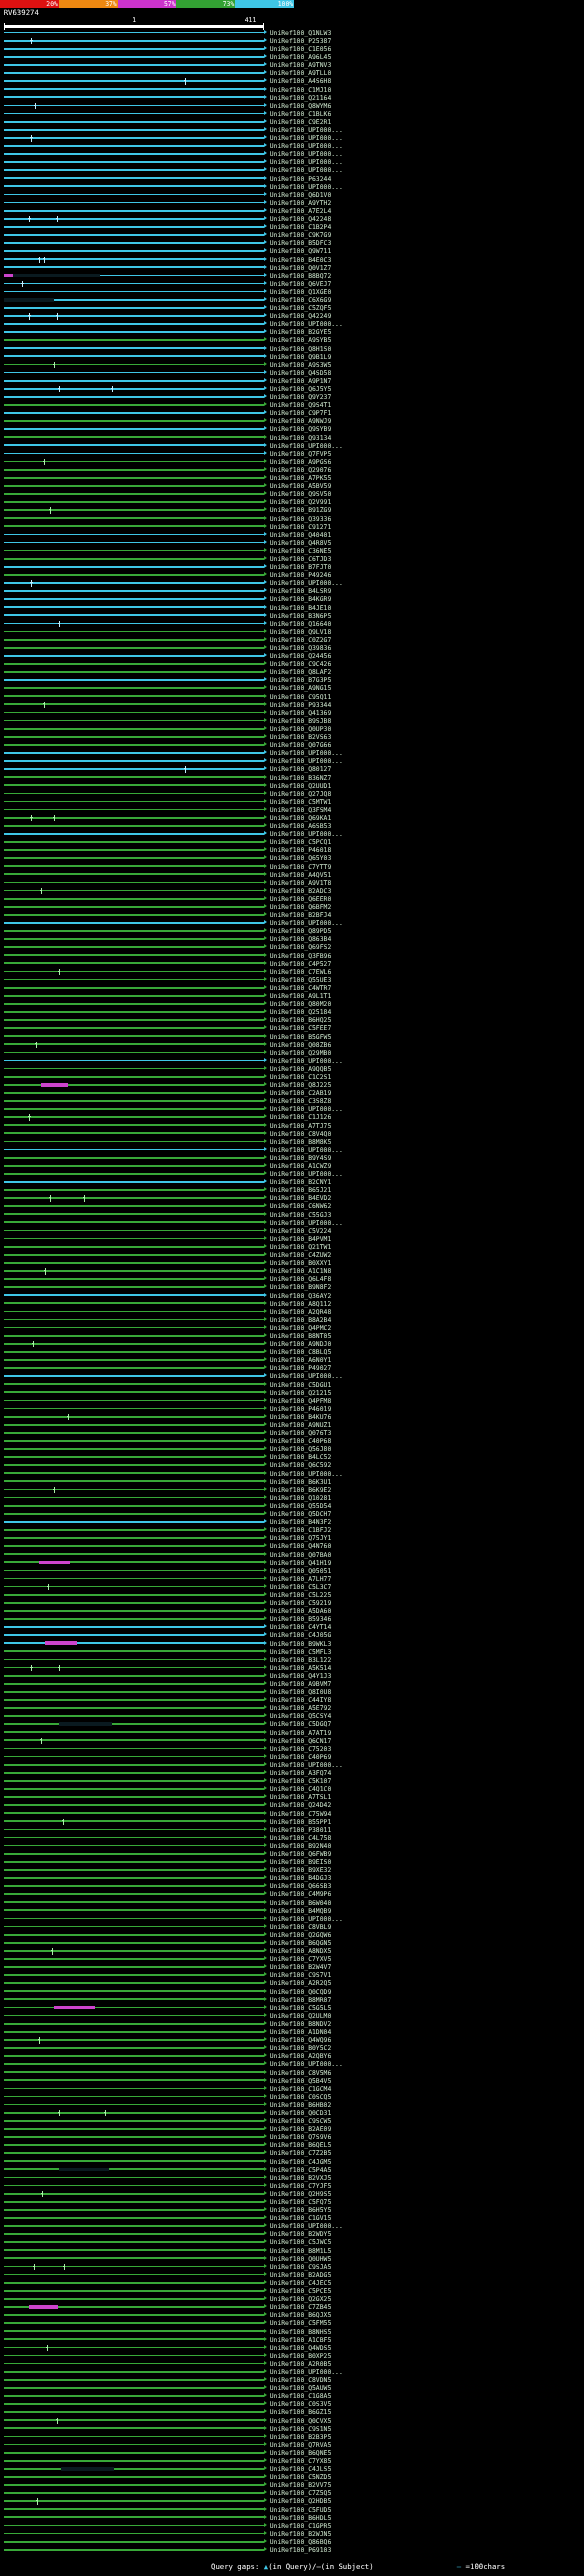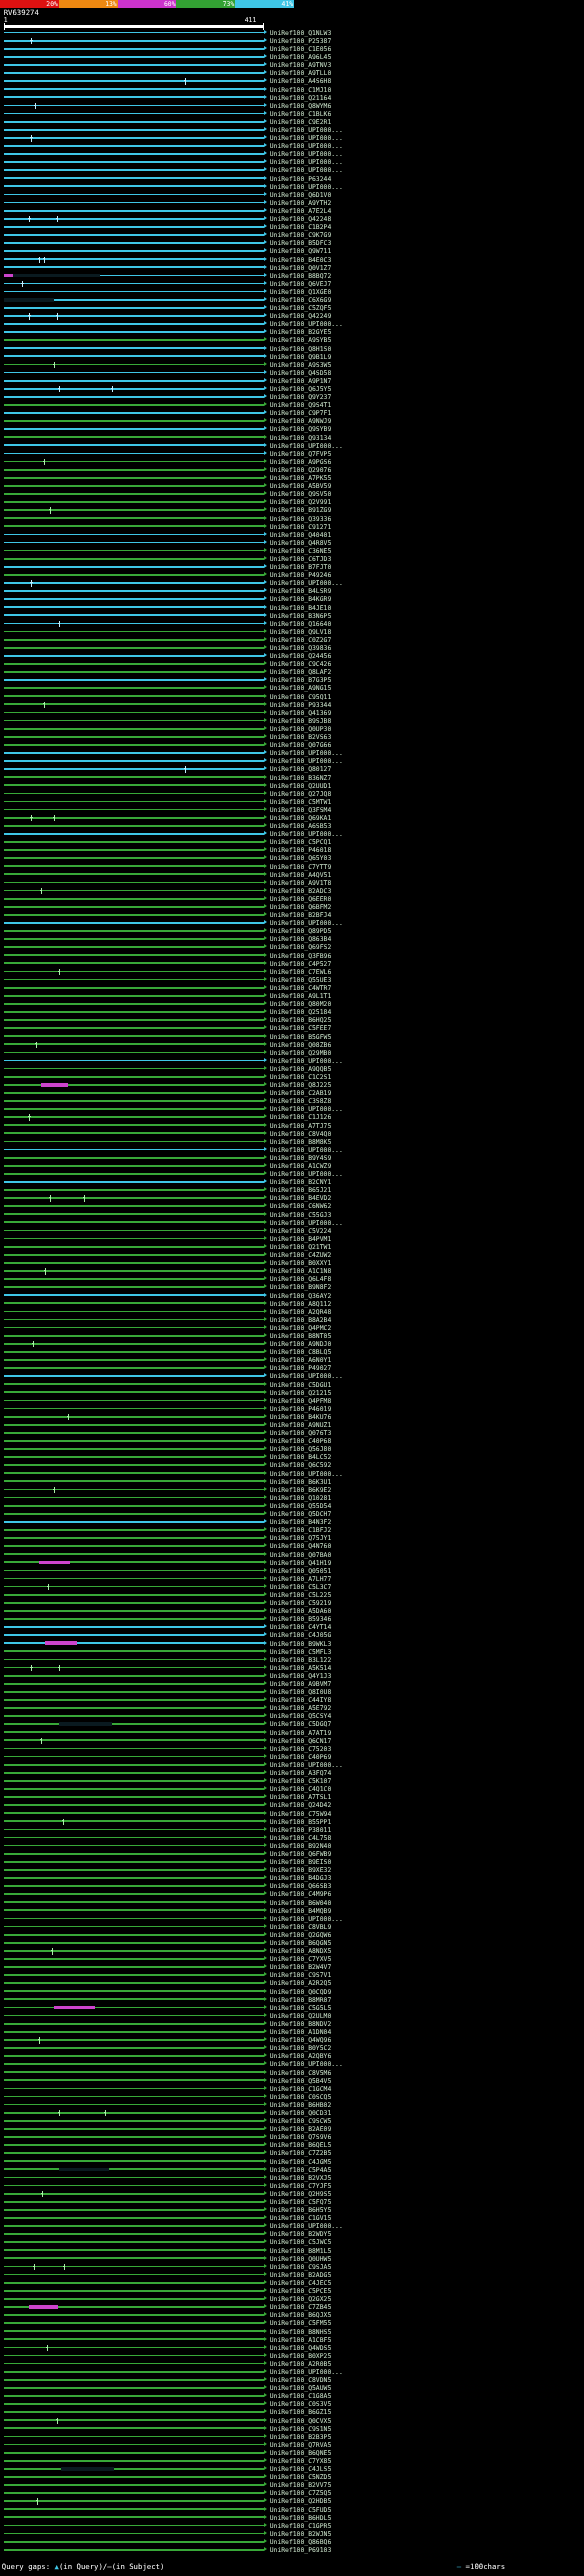--- a/index.html
+++ b/index.html
@@ -1,18 +1,18 @@
 <!DOCTYPE html>
 <html style="font-size:14.6px"><head>
 <meta charset="utf-8">
 <style>
   html,body{margin:0;padding:0;background:#000;}
   body{position:relative;width:585px;height:2576px;overflow:hidden;
        font-family:"DejaVu Sans Mono","Liberation Mono",monospace;}
-  .abs{position:absolute;}
+  .abs{position:absolute;text-align:center;}
   
   #key{left:0;top:0;width:294px;height:8.2px;display:flex;}
   .key-seg{flex:1 1 0;position:relative;height:8.2px;}
   .key-label{position:absolute;right:0.9px;top:0.9px;font-size:6.4px;line-height:6.4px;color:#ffffff;}
   
   #qname{left:3.7px;top:9.1px;font-size:7.3px;line-height:7.3px;color:#ffffff;}
   #ruler-labels{left:3.7px;top:17.4px;width:261px;height:7.3px;font-size:6.4px;line-height:6.4px;color:#ffffff;}
   .rl-end{position:absolute;left:241px;top:0;}
   #ruler-bar{left:3.7px;top:25px;width:260px;height:2.7px;background:#ffffff;}
   #ruler-bar::before,#ruler-bar::after{content:"";position:absolute;top:-1.8px;width:0.9px;height:6.4px;background:#fff;}
@@ -35,30 +35,30 @@
   .cy-text{color:#3fc6e6;}
 </style>
 </head>
 <body>
 
 <div id="key" class="abs">
     <span class="key-seg" style="background: rgb(221, 17, 17);">
       <span class="key-label">20%</span>
     </span>
     <span class="key-seg" style="background: rgb(238, 136, 17);">
-      <span class="key-label">13%</span>
+      <span class="key-label">37%</span>
     </span>
     <span class="key-seg" style="background: rgb(204, 51, 204);">
-      <span class="key-label">60%</span>
+      <span class="key-label">57%</span>
     </span>
     <span class="key-seg" style="background: rgb(51, 160, 51);">
       <span class="key-label">73%</span>
     </span>
     <span class="key-seg" style="background: rgb(63, 198, 230);">
-      <span class="key-label">41%</span>
+      <span class="key-label">100%</span>
     </span>
   </div>
 
 <div id="qname" class="abs">RV639274</div>
 
 <div id="ruler-labels" class="abs">
   <span>1</span>
   <span class="rl-end">411</span>
 </div>
 

